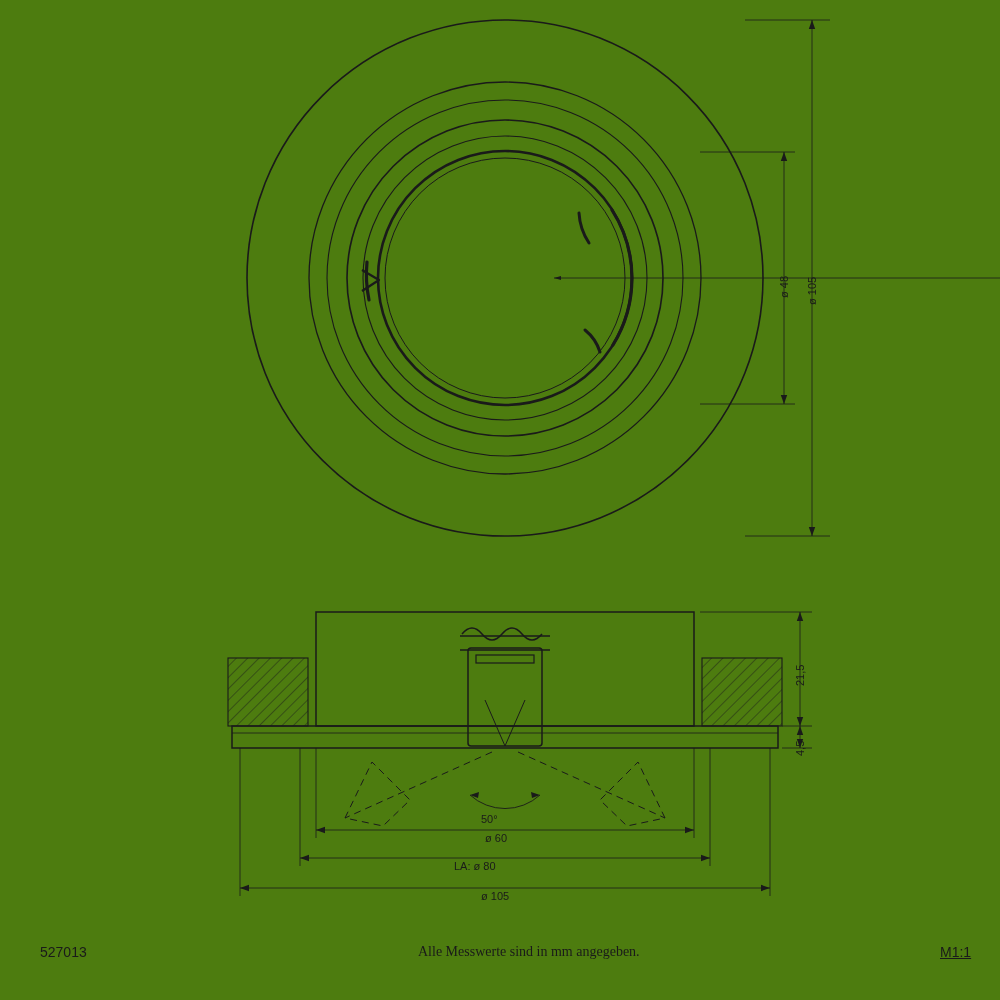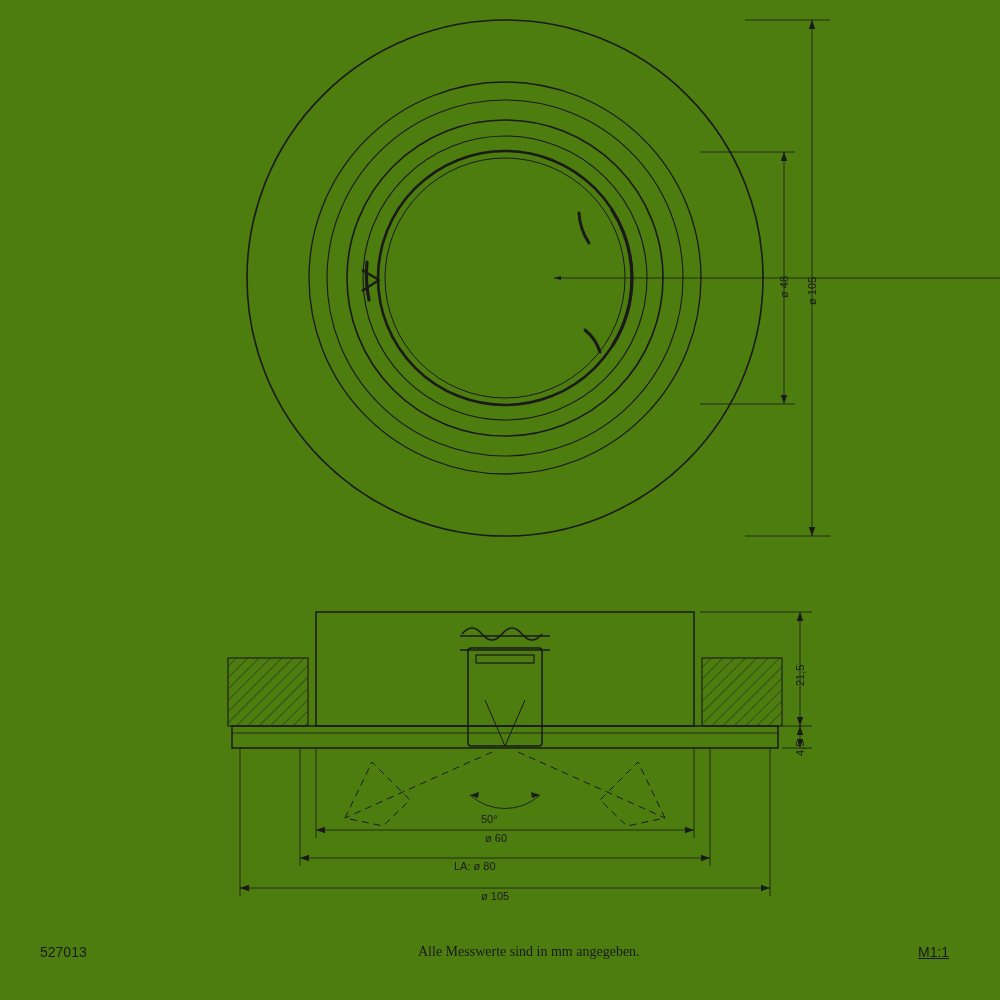--- a/index.html
+++ b/index.html
@@ -176,15 +176,15 @@
   <div class="lbl" style="left:485px; top:832px;">ø 60</div>
 
   <div class="lbl" style="left:454px; top:860px;">LA: ø 80</div>
 
   <div class="lbl" style="left:481px; top:890px;">ø 105</div>
 
   <div class="footer-lbl" style="left:40px; top:944px;">527013</div>
 
   <div class="footer-lbl" style="left:418px; top:944px;font-family:Liberation Serif, serif;">Alle Messwerte sind in mm angegeben.</div>
 
-  <div class="footer-lbl" style="left:918px; top:944px;text-decoration:underline;">M1:1</div>
+  <div class="footer-lbl" style="left:940px; top:944px;text-decoration:underline;">M1:1</div>
 
 </div>
 
 </body></html>

